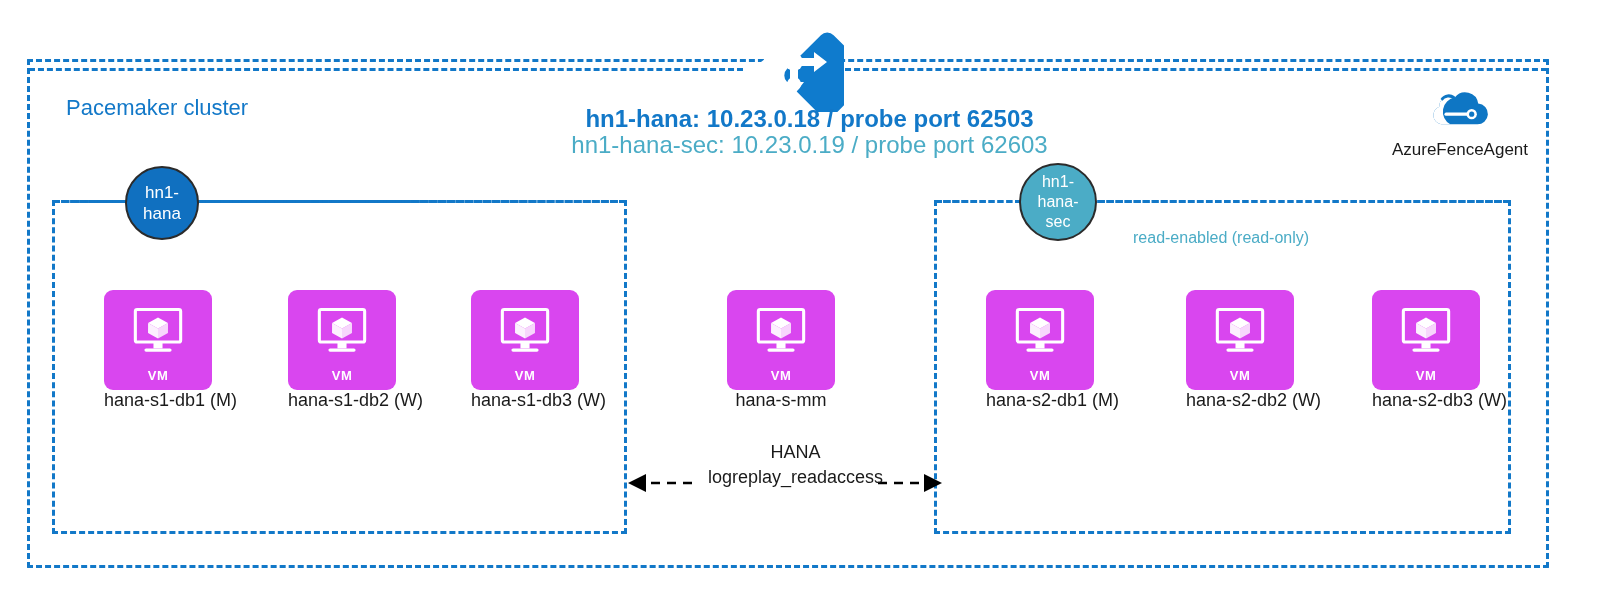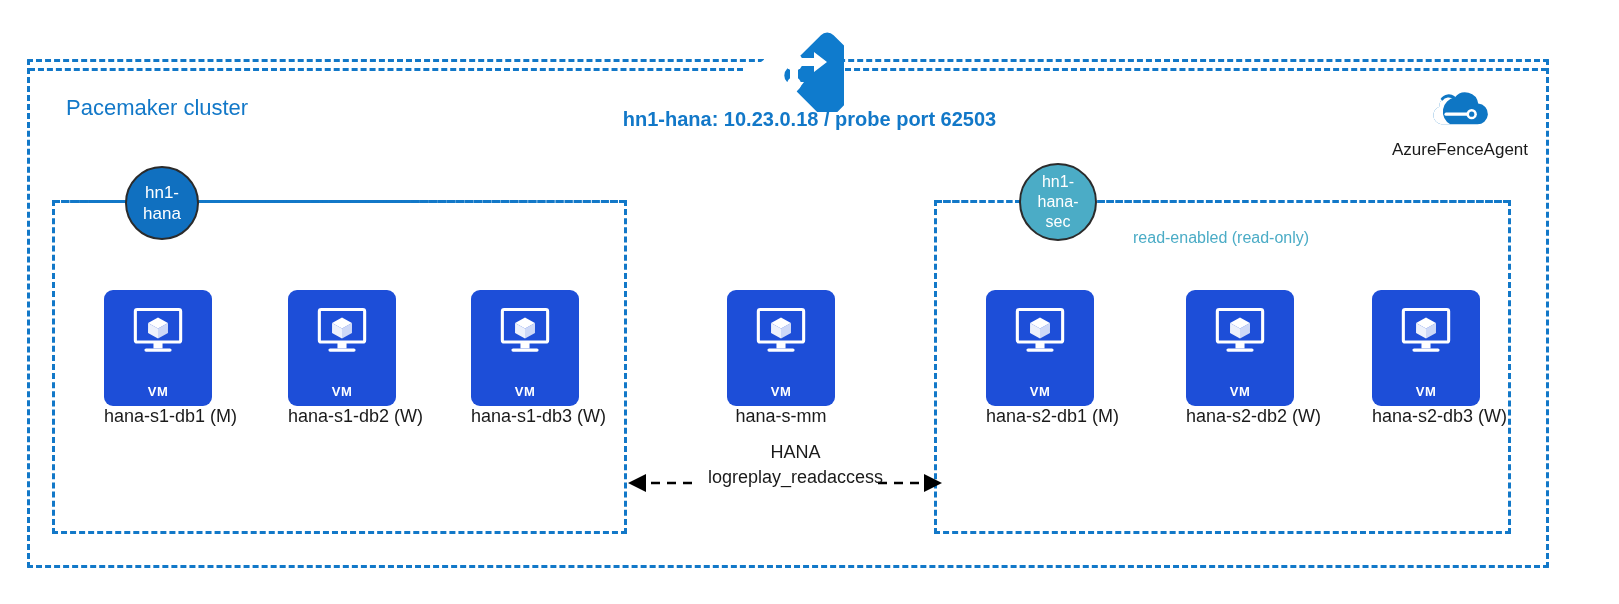--- a/index.html
+++ b/index.html
@@ -80,21 +80,21 @@
   }
   .lb-text {
     position: absolute;
     left: 0;
     top: 106px;
     width: 1619px;
     text-align: center;
     pointer-events: none;
   }
   .lb-line {
-    font-size: 20px;
+    font-size: 24px;
     font-weight: bold;
     line-height: 26px;
     white-space: nowrap;
   }
   .lb-line.primary   { color: #1278c8; }
   .lb-line.secondary { color: #4BACC6; font-weight: normal; }
 
   
   .fence-agent {
     position: absolute;
@@ -129,22 +129,22 @@
   .node-badge.secondary { left: 1019px; top: 163px; width: 74px; height: 74px; background: #4BACC6; font-size: 16px; line-height: 20px; }
 
   
   .vm {
     position: absolute;
     width: 108px;
     text-align: center;
   }
   .vm-tile {
     width: 108px;
-    height: 116px;
-    background: #1d4ed8;
+    height: 100px;
+    background: #d946ef;
     border-radius: 9px;
     position: relative;
   }
   .vm-tile svg { position: absolute; left: 50%; top: 14px; transform: translateX(-50%); }
   .vm-tile .vm-txt {
     position: absolute;
     left: 0; right: 0;
     bottom: 7px;
     color: #ffffff;
     font-size: 13px;
@@ -199,20 +199,21 @@
 
         <path d="M83 50 L70 60 L70 54 L56 54 L56 46 L70 46 L70 40 Z"></path>
         <circle cx="50" cy="50" r="9"></circle>
         <circle cx="50" cy="72" r="7"></circle>
       </g>
     </svg>
   </div>
 
   <div class="lb-text">
     <div class="lb-line primary">hn1-hana:  10.23.0.18 / probe port 62503</div>
+    <div class="lb-line secondary">hn1-hana-sec: 10.23.0.19 / probe port 62603</div>
   </div>
 
   <div class="fence-agent">
     <svg class="fence-icon" viewBox="0 0 100 74" aria-hidden="true">
       <path d="M78 30 a20 20 0 0 0 -36 -9 a16 16 0 0 0 -24 14 a14 14 0 0 0 3 27 l55 0 a16 16 0 0 0 2 -32 z" fill="#0e76c4"></path>
       <path d="M42 21 a16 16 0 0 0 -24 14 a14 14 0 0 0 3 27 l14 0 a22 22 0 0 1 7 -41 z" fill="#ffffff"></path>
       <path d="M20 23 a15 15 0 0 1 23 -3 l-3 4 a11 11 0 0 0 -17 2 z" fill="#0e76c4"></path>
       <rect x="26" y="44" width="40" height="5" rx="2.5" fill="#ffffff"></rect>
       <circle cx="68" cy="46.5" r="8" fill="#ffffff"></circle>
       <circle cx="68" cy="46.5" r="4" fill="#0e76c4"></circle>

